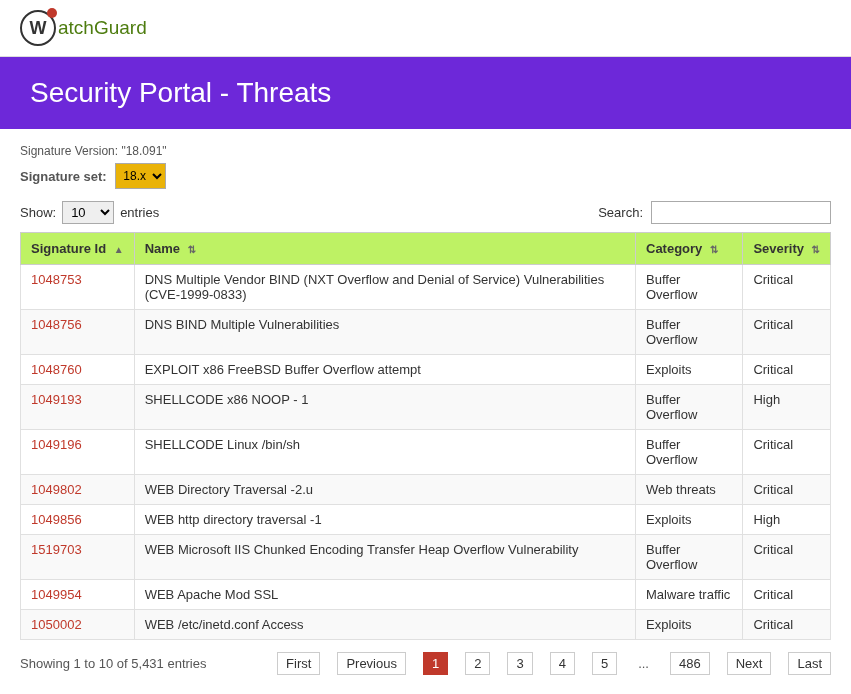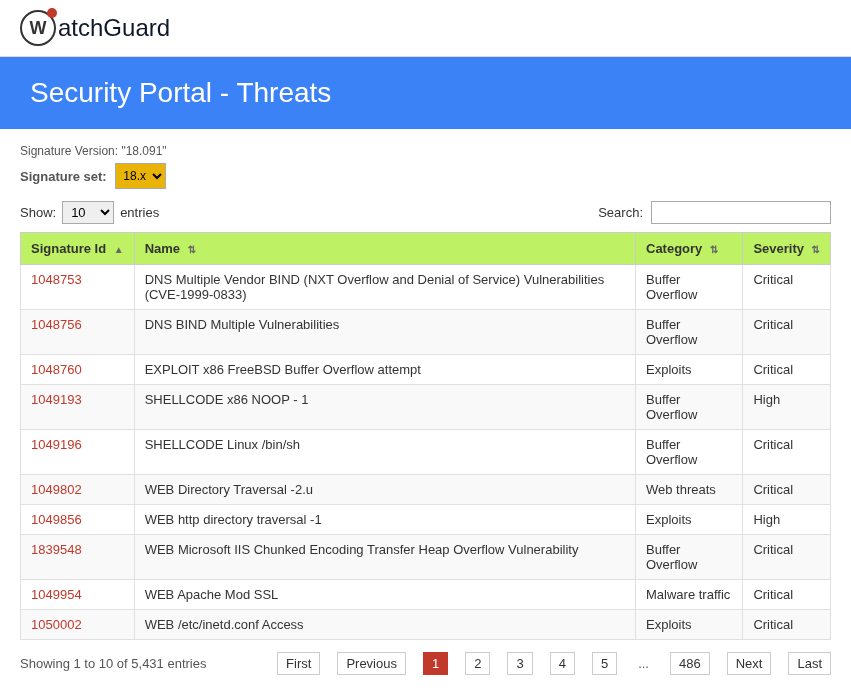--- a/index.html
+++ b/index.html
@@ -29,37 +29,37 @@
       font-size: 16px;
       margin-right: 2px;
       position: relative;
     }
     .logo-w {
       font-size: 18px;
       font-weight: 900;
       color: #333;
     }
     .logo-text {
-      font-size: 24px;
-      color: #0f172a;
+      font-size: 19px;
+      color: #4d7c0f;
       font-weight: 400;
     }
     .logo-red-accent {
       position: absolute;
       top: -4px;
       right: -3px;
       width: 10px;
       height: 10px;
       background: #c0392b;
       border-radius: 50%;
     }
 
     
     .banner {
-      background: #3b82f6;
+      background: #6d28d9;
       padding: 20px 30px;
       color: #fff;
     }
     .banner h1 {
       font-size: 28px;
       font-weight: 300;
       color: #fff;
     }
 
     
@@ -310,21 +310,21 @@
           <td>Web threats</td>
           <td>Critical</td>
         </tr>
         <tr>
           <td><span class="sig-id">1049856</span></td>
           <td>WEB http directory traversal -1</td>
           <td>Exploits</td>
           <td>High</td>
         </tr>
         <tr>
-          <td><span class="sig-id">1839548</span></td>
+          <td><span class="sig-id">1519703</span></td>
           <td>WEB Microsoft IIS Chunked Encoding Transfer Heap Overflow Vulnerability</td>
           <td>Buffer Overflow</td>
           <td>Critical</td>
         </tr>
         <tr>
           <td><span class="sig-id">1049954</span></td>
           <td>WEB Apache Mod SSL</td>
           <td>Malware traffic</td>
           <td>Critical</td>
         </tr>

